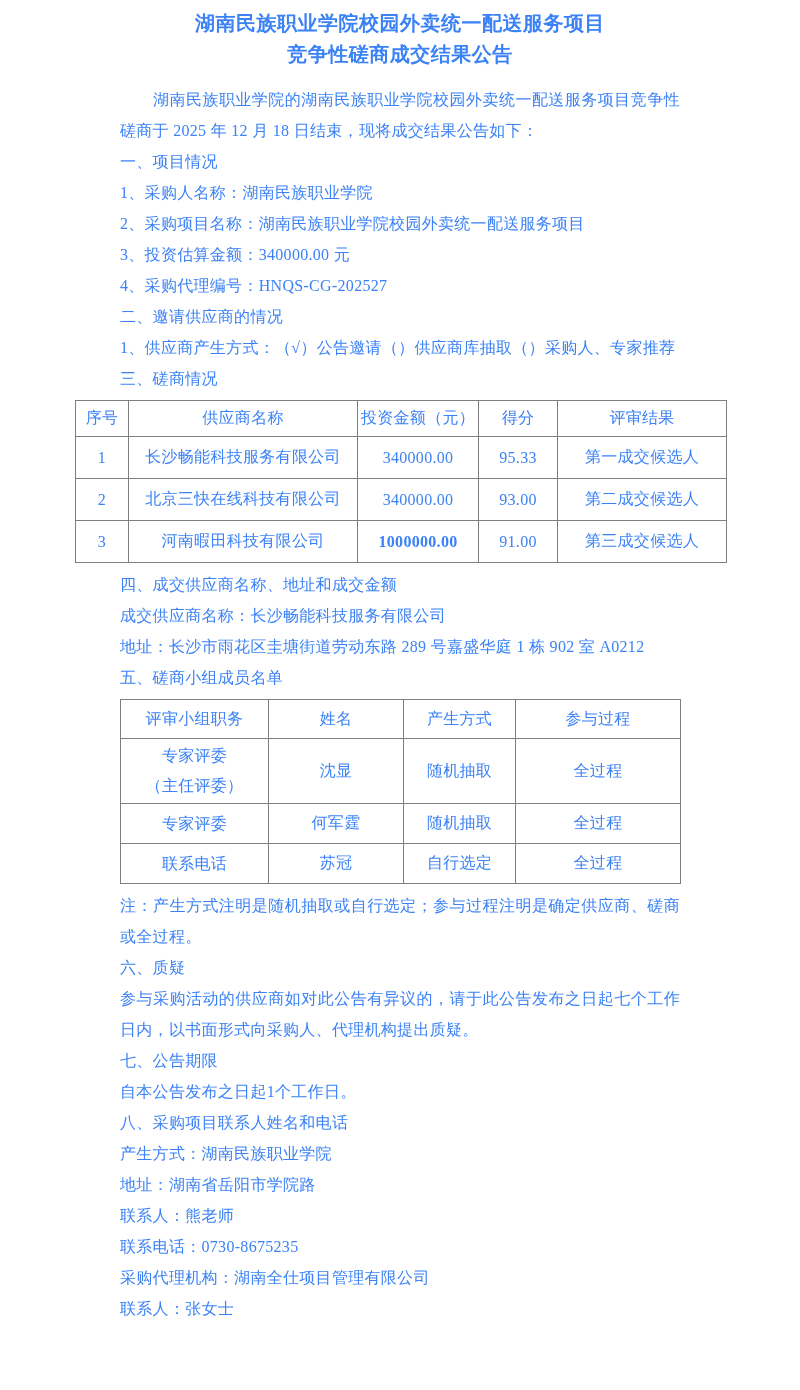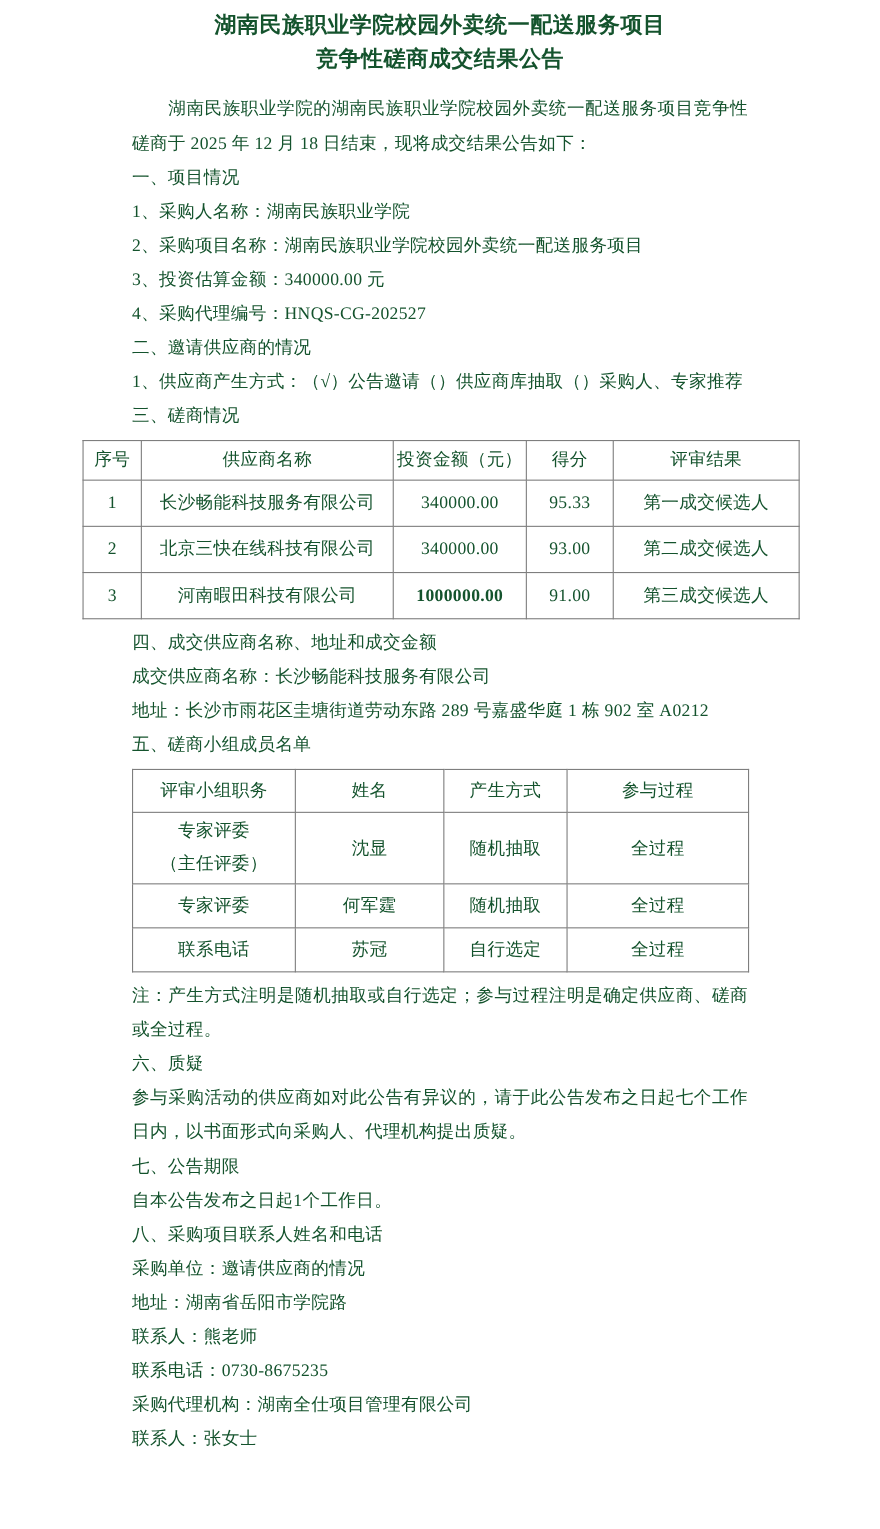--- a/index.html
+++ b/index.html
@@ -9,21 +9,21 @@
     width: 800px;
     height: 1390px;
     overflow: hidden;
   }
   .doc {
     box-sizing: border-box;
     width: 800px;
     height: 1390px;
     padding: 8px 120px 0 120px;
     font-family: "Liberation Serif", "DejaVu Serif", serif;
-    color: #14532d;
+    color: #3b82f6;
     background: #ffffff;
   }
   .title {
     margin: 0;
     text-align: center;
     font-size: 20px;
     font-weight: bold;
     line-height: 30px;
     letter-spacing: 0.5px;
   }
@@ -171,20 +171,20 @@
 
   <p class="line">注：产生方式注明是随机抽取或自行选定；参与过程注明是确定供应商、磋商或全过程。</p>
 
   <p class="line">六、质疑</p>
   <p class="line">参与采购活动的供应商如对此公告有异议的，请于此公告发布之日起七个工作日内，以书面形式向采购人、代理机构提出质疑。</p>
 
   <p class="line">七、公告期限</p>
   <p class="line">自本公告发布之日起1个工作日。</p>
 
   <p class="line">八、采购项目联系人姓名和电话</p>
-  <p class="line">采购单位：邀请供应商的情况</p>
+  <p class="line">产生方式：湖南民族职业学院</p>
   <p class="line">地址：湖南省岳阳市学院路</p>
   <p class="line">联系人：熊老师</p>
   <p class="line">联系电话：0730-8675235</p>
   <p class="line">采购代理机构：湖南全仕项目管理有限公司</p>
   <p class="line">联系人：张女士</p>
 
 </div>
 
 </body></html>

